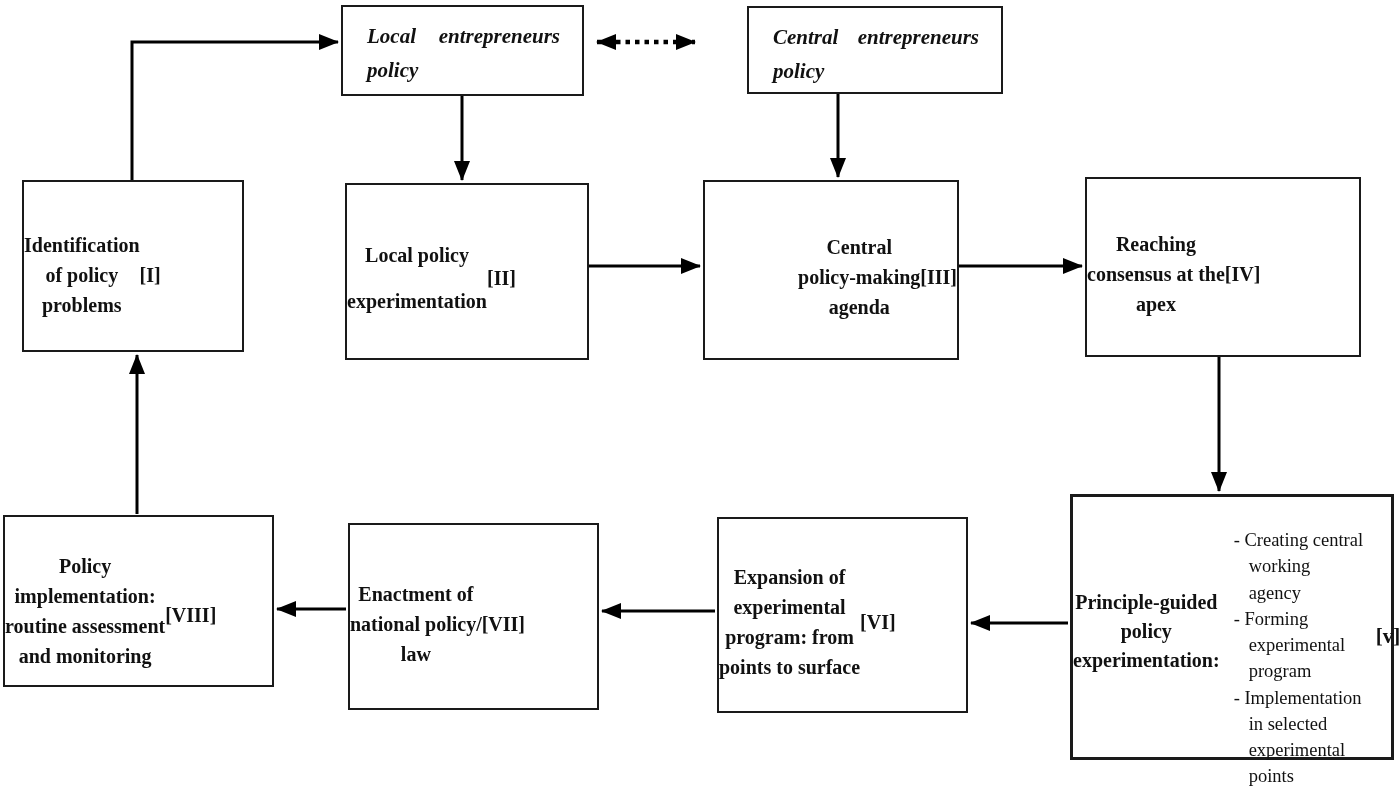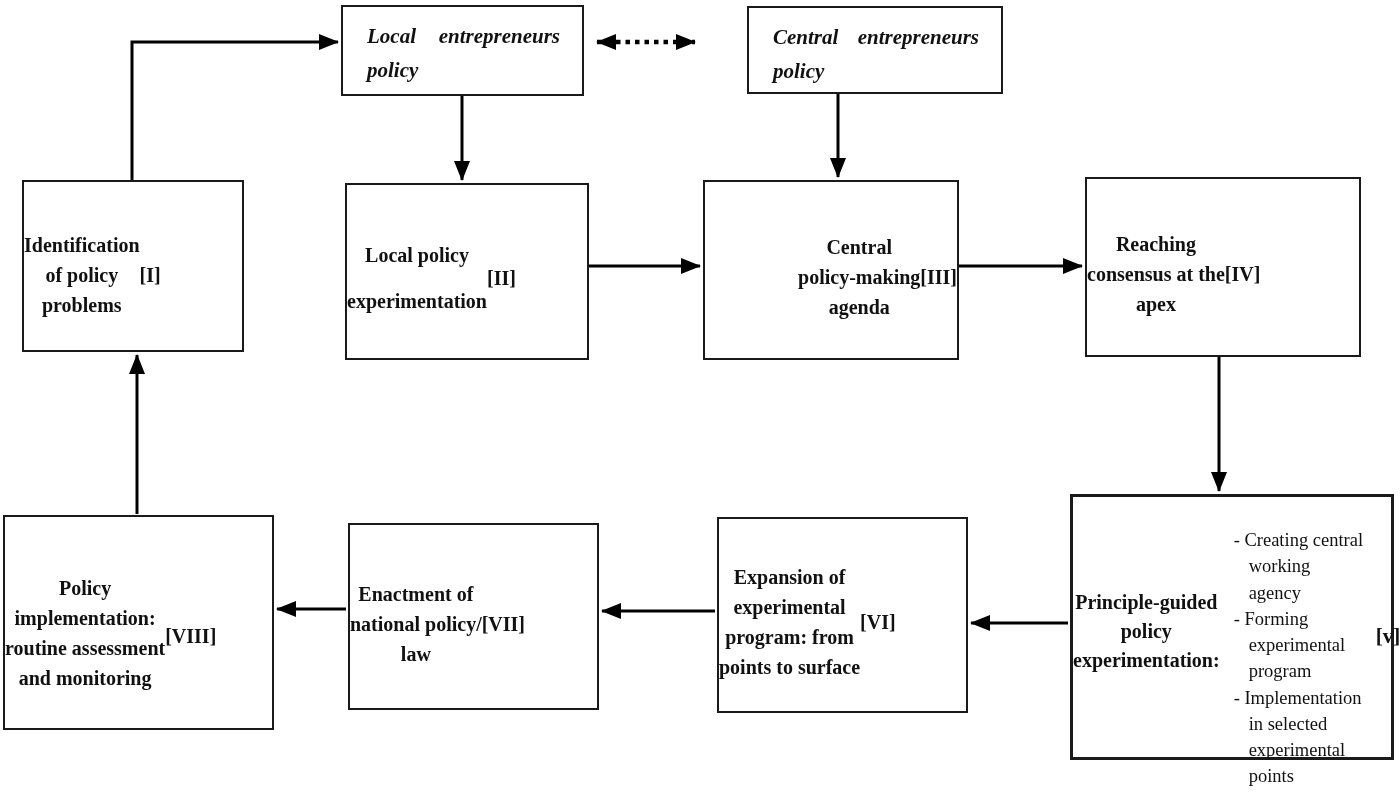--- a/index.html
+++ b/index.html
@@ -49,21 +49,21 @@
 
   #n-local-pe      { left: 341px;  top: 5px;   width: 243px; height: 91px;  }
   #n-central-pe    { left: 700px;  top: 6px;   width: 256px; height: 88px; margin-left: 47px;  }
   #n-identification{ left: 22px;   top: 180px; width: 222px; height: 172px; padding-top: 17px; }
   #n-local-exp     { left: 345px;  top: 183px; width: 244px; height: 177px; padding-top: 13px; line-height: 2.3; }
   #n-central-agenda{ left: 703px;  top: 180px; width: 256px; height: 180px; padding-top: 14px; justify-content: flex-end; }
   #n-consensus     { left: 1085px; top: 177px; width: 276px; height: 180px; padding-top: 13px; }
   #n-principle     { left: 1070px; top: 494px; width: 324px; height: 266px; border-width: 3px; padding-top: 8px; }
   #n-expansion     { left: 717px;  top: 517px; width: 251px; height: 196px; padding-top: 14px; }
   #n-enactment     { left: 348px;  top: 523px; width: 251px; height: 187px; padding-top: 15px; }
-  #n-implementation{ left: 3px;    top: 515px; width: 271px; height: 215px; padding-top: 20px; }
+  #n-implementation{ left: 3px;    top: 515px; width: 271px; height: 172px; padding-top: 20px; }
 
   #n-implementation .tag { margin-top: 7px; }
 
   
   #n-principle .v-title {
     font-size: 20px;
     line-height: 1.45;
     text-align: center;
   }
   #n-principle .v-list {

